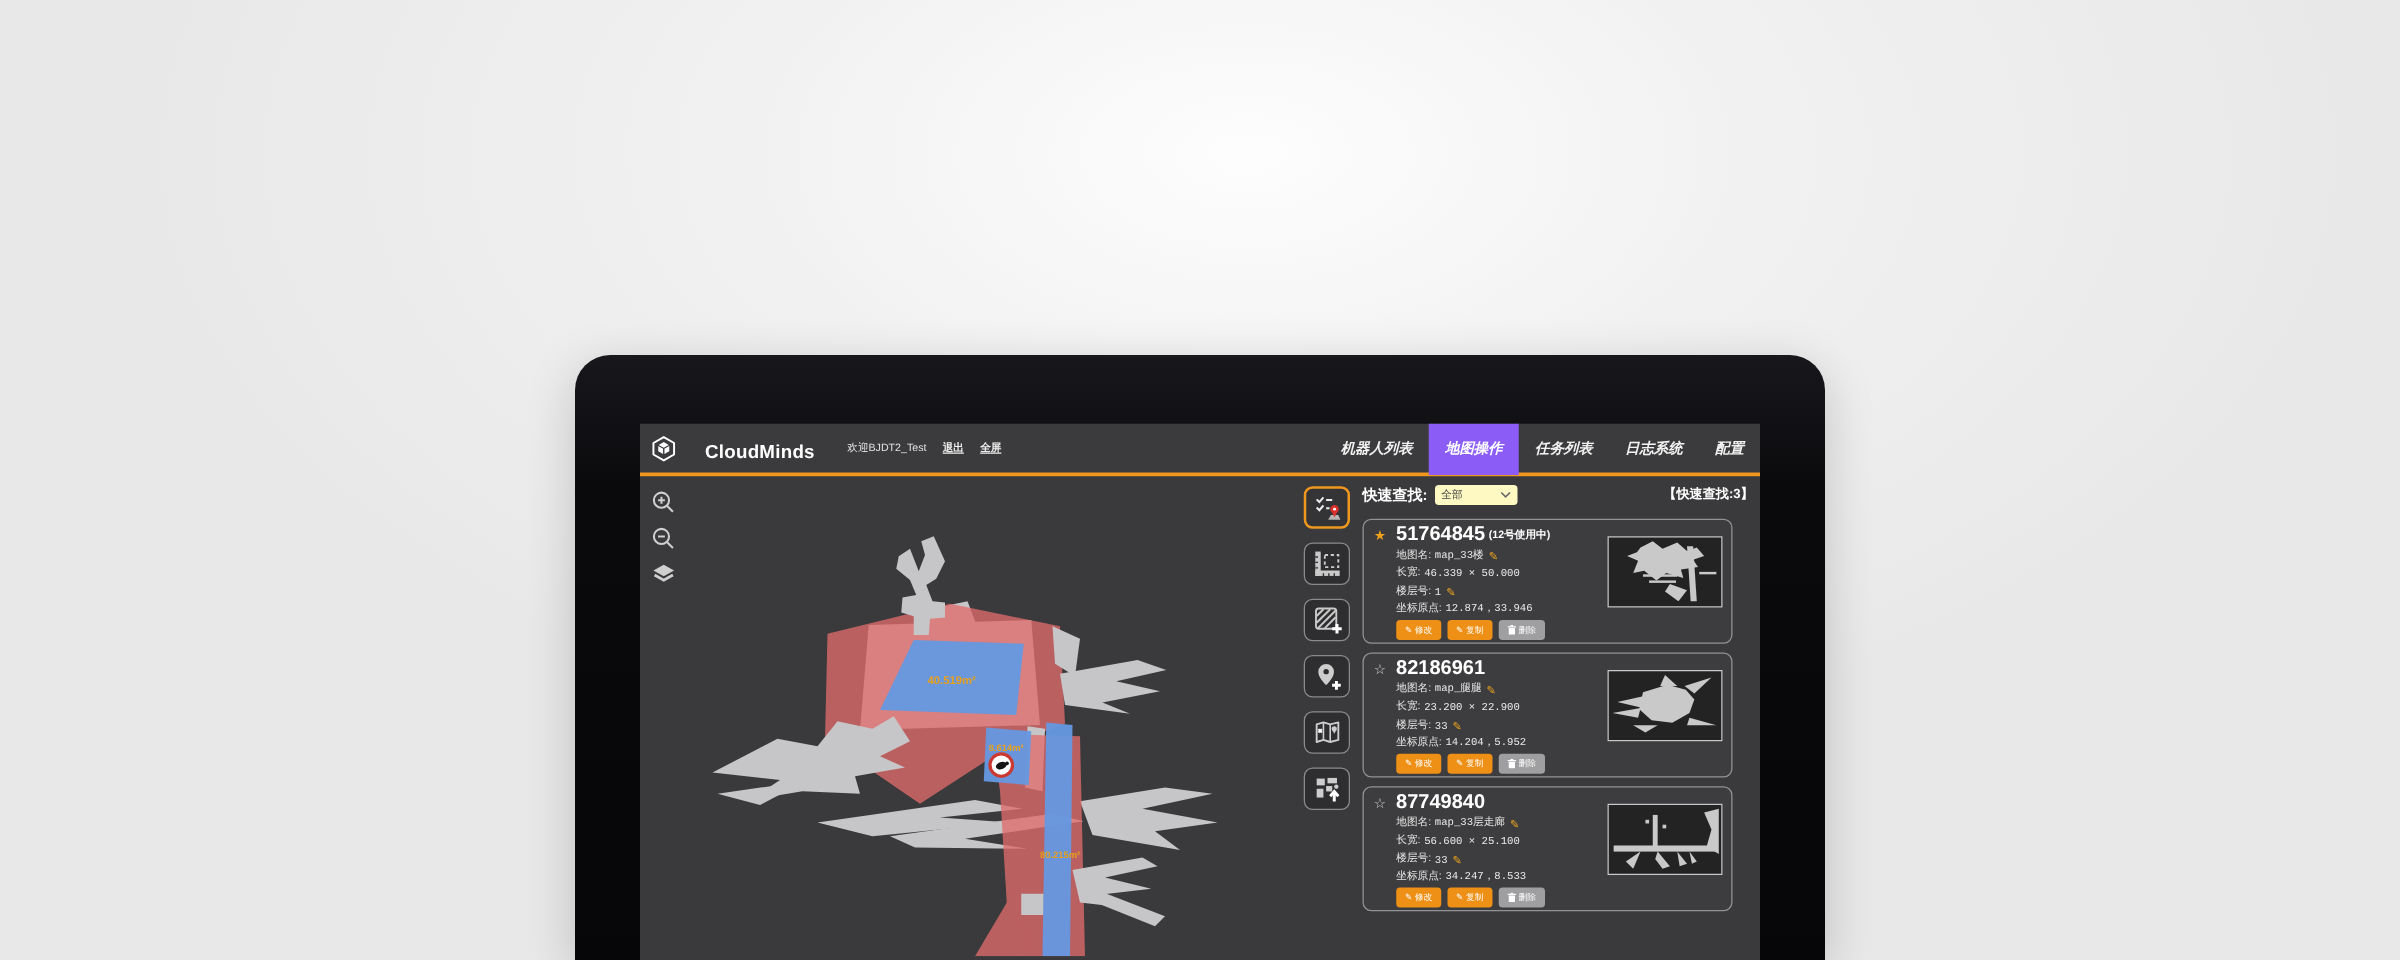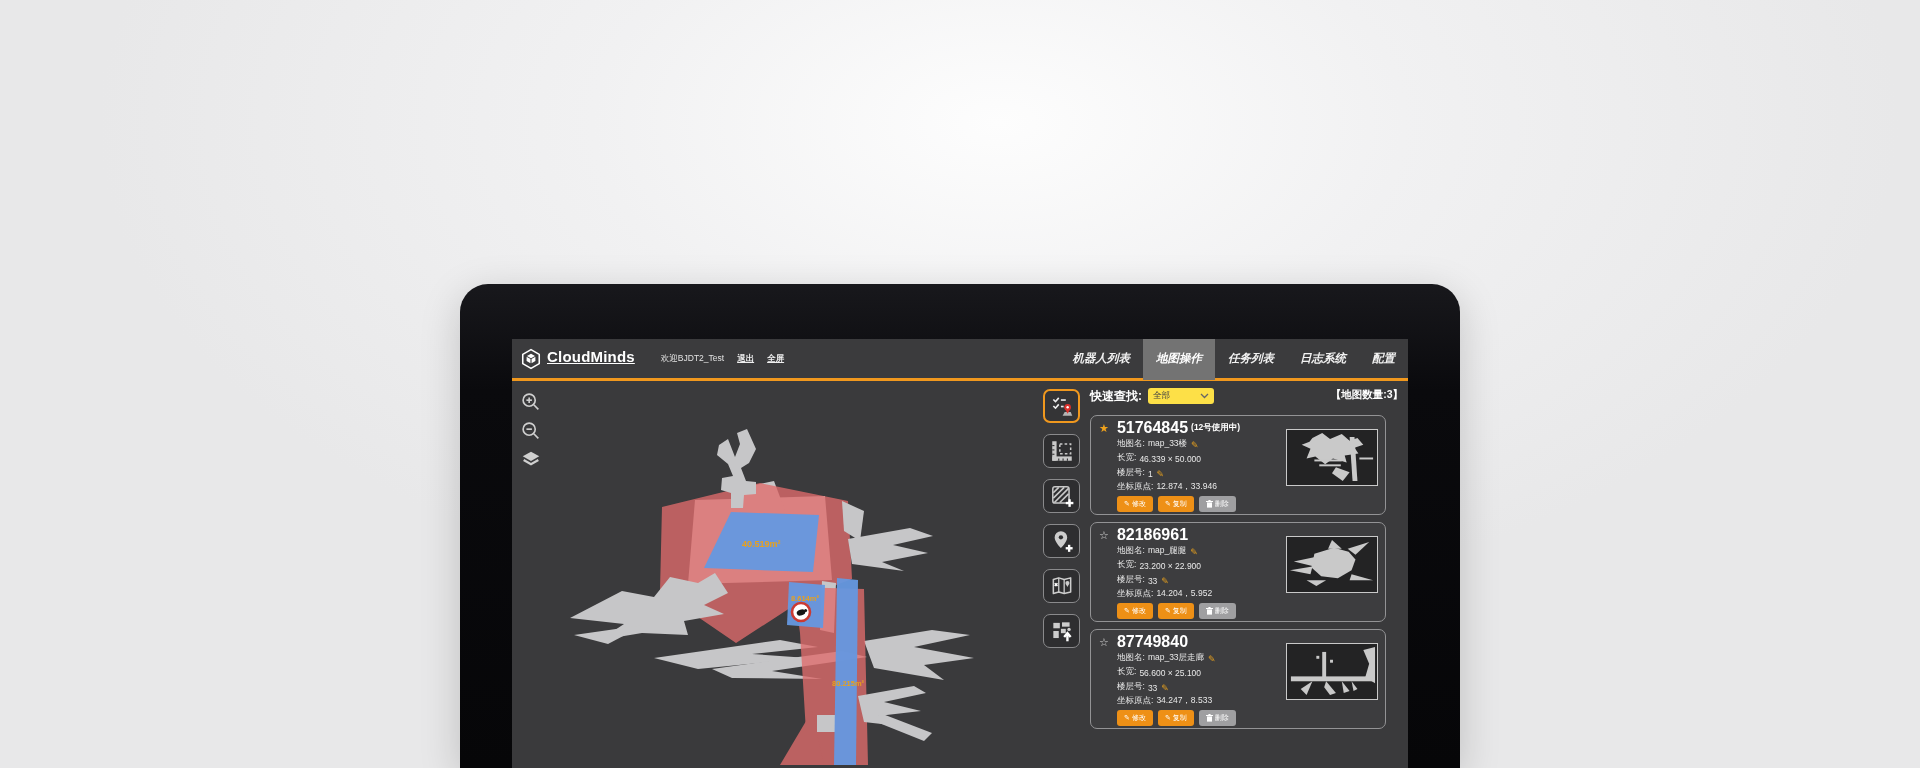--- a/index.html
+++ b/index.html
@@ -10,62 +10,62 @@
   
   .laptop { position:absolute; left:460px; top:284px; width:1000px; height:484px;
     background: linear-gradient(180deg,#18181c 0%, #0a0a0d 22%, #060608 100%);
     border-radius:28px 28px 0 0; box-shadow: 0 10px 40px rgba(0,0,0,.18); }
   .screen { position:absolute; left:52px; top:55px; width:896px; height:429px;
     background:#3a3a3c; overflow:hidden; }
 
   
   .navbar { position:relative; height:42px; background:#3b3b3d; border-bottom:3px solid #F0981E;
     display:flex; align-items:center; padding-left:8px; color:#fff; }
-  .brand { display:flex; align-items:flex-start; gap:5px;text-decoration:underline; }
+  .brand { display:flex; align-items:flex-end; gap:22px; }
   .brand-text { font-size:15px; font-weight:bold; letter-spacing:.2px; }
   .welcome { font-size:8.5px; color:#e3e3e3; margin-left:26px; }
   .nav-link { font-size:8.5px; color:#efefef; font-weight:bold; margin-left:13px; cursor:pointer;text-decoration:underline; }
   .tabs { margin-left:auto; display:flex; height:42px;font-style:italic; }
   .tab { font-size:11.5px; font-weight:bold; color:#f2f2f2; padding:0 13px;
     display:flex; align-items:center; cursor:pointer; }
-  .tab.active { background:#737373; color:#fff; }
+  .tab.active { background:#8b5cf6; color:#fff; }
 
   
   .content { position:relative; height:384px; }
 
   .zoom-controls { position:absolute; left:7px; top:9px; display:flex; flex-direction:column; gap:5px; z-index:5; }
   .zc-btn { width:24px; height:24px; display:flex; align-items:center; justify-content:center; cursor:pointer; }
 
   .map-canvas { position:absolute; left:0; top:0; width:530px; height:384px; }
 
   
   .side-toolbar { position:absolute; left:531px; top:8px; display:flex; flex-direction:column; gap:11px; }
   .tool-btn { width:37px; height:34px; background:#2e2e30; border:1px solid #8a8a8c; border-radius:7px;
     display:flex; align-items:center; justify-content:center; cursor:pointer; }
   .tool-btn.active { border:2px solid #F0981E; background:#343436; }
 
   
   .panel { position:absolute; left:578px; top:7px; width:313px; color:#eee; }
   .quickfind { display:flex; align-items:flex-start; height:20px; }
   .qf-label { font-size:12px; font-weight:bold; color:#fff; }
-  .qf-select { margin-left:6px; width:66px; height:16px; background:#fde047; border-radius:3px;
+  .qf-select { margin-left:6px; width:66px; height:16px; background:#fef9c3; border-radius:3px;
     display:flex; align-items:center; padding:0 5px; color:#444; font-size:8.5px; cursor:pointer; }
   .qf-select .chev { margin-left:auto; }
   .map-count { margin-left:auto; font-size:10.5px; font-weight:bold; color:#fff; }
 
   .cards { margin-top:7px; }
   .card { position:relative; width:296px; height:100px; border:1px solid #939395; border-radius:7px;
     margin-bottom:7px; padding:5px 8px 0 8px; background:#3d3d3f; }
   .card-head { display:flex; align-items:center; height:14px; }
   .star { font-size:11px; color:#cfcfcf; margin-right:8px; }
   .star.filled { color:#F0A21C; }
   .card-id { font-size:16px; font-weight:bold; color:#fff; }
   .card-tag { font-size:8.5px; font-weight:bold; color:#fff; margin-left:3px; }
   .card-row { font-size:8.5px; color:#e9e9e9; height:14.5px; display:flex; align-items:flex-end; padding-left:18px; }
-  .card-row .val { margin-left:3px; }
+  .card-row .val { margin-left:3px;font-family:Liberation Mono, monospace; }
   .pencil { color:#E8A11D; font-size:9px; margin-left:4px; }
   .btn-row { display:flex; gap:5px; margin-top:3px; padding-left:18px; }
   .a-btn { border:none; border-radius:3px; font-size:7px; color:#fff; padding:3px 7px;
     background:#EE9016; display:flex; align-items:center; gap:2px; cursor:pointer;
     font-family:"Liberation Sans",sans-serif; }
   .a-btn.gray { background:#9f9fa1; }
   .thumb { position:absolute; right:7px; top:13px; width:92px; height:57px;
     background:#232324; border:1px solid #c9c9c9; }
 
   svg { display:block; }
@@ -236,21 +236,21 @@
 
       <div class="panel">
         <div class="quickfind">
           <span class="qf-label">快速查找:</span>
           <div class="qf-select">
             <span>全部</span>
             <svg class="chev" width="9" height="6" viewBox="0 0 9 6">
               <polyline points="1,1 4.5,4.5 8,1" fill="none" stroke="#666" stroke-width="1.3"></polyline>
             </svg>
           </div>
-          <span class="map-count">【地图数量:3】</span>
+          <span class="map-count">【快速查找:3】</span>
         </div>
 
         <div class="cards">
 
           <div class="card">
             <div class="card-head">
               <span class="star filled">★</span>
               <span class="card-id">51764845</span>
               <span class="card-tag">(12号使用中)</span>
             </div>

